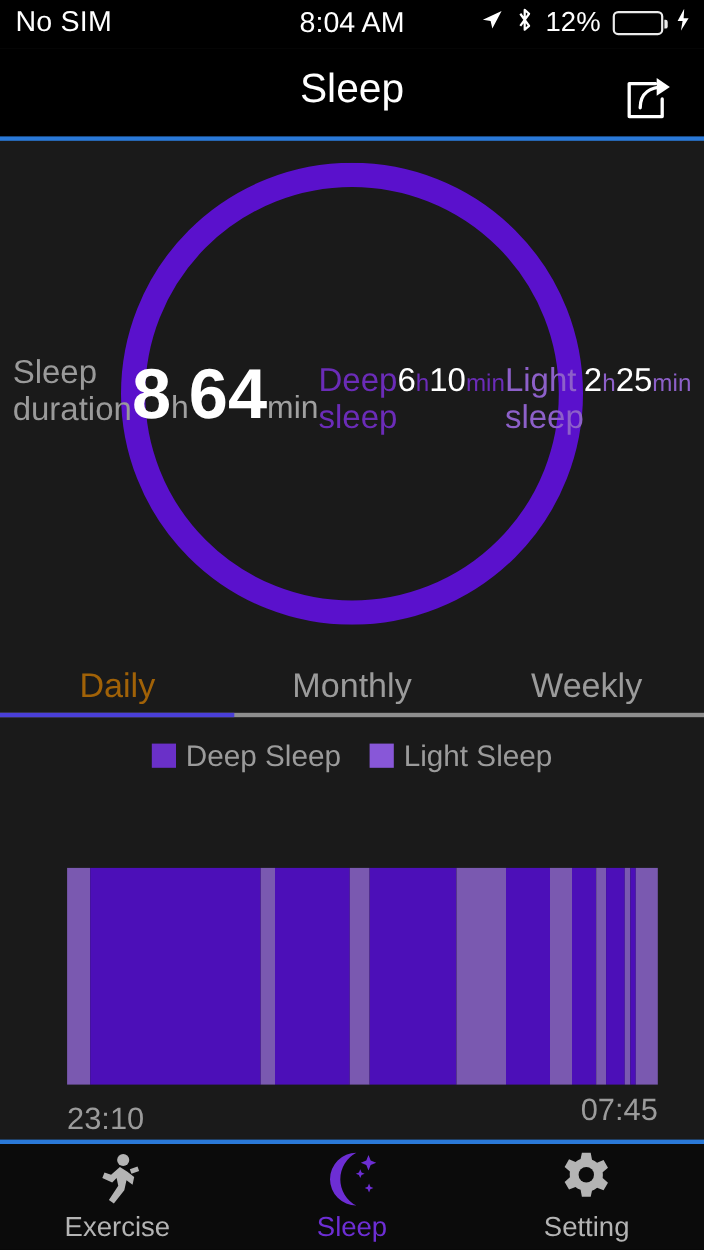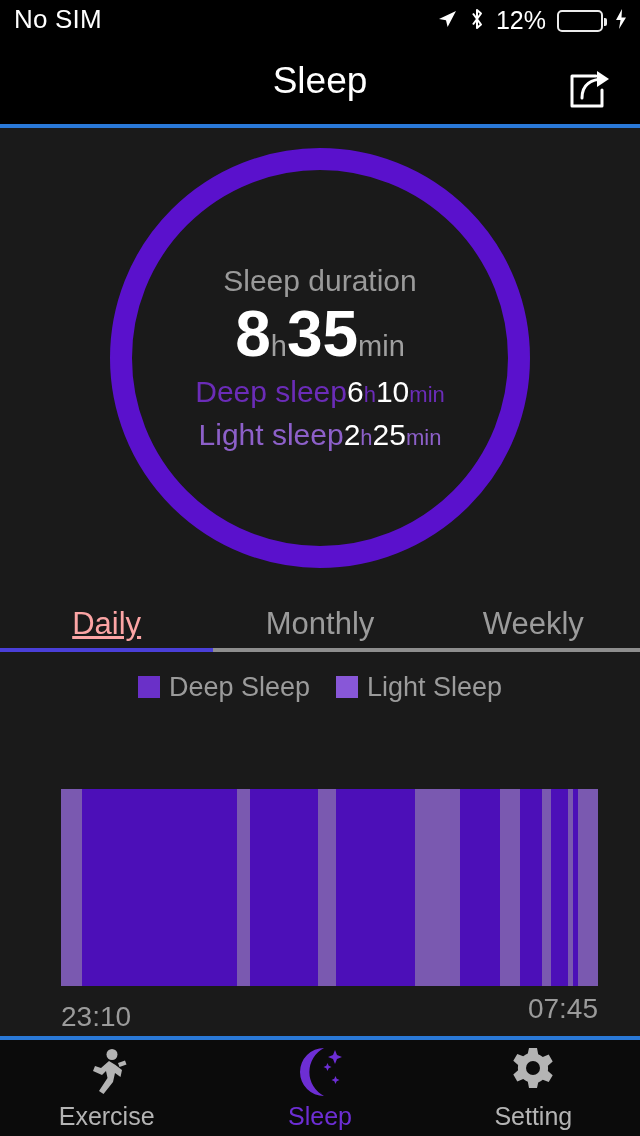--- a/index.html
+++ b/index.html
@@ -46,37 +46,37 @@
 
   .rule { position:absolute; left:0; width:640px; height:4px; background:#2a79d8; }
   .rule-top { top:124px; }
   .rule-bottom { top:1036px; }
 
   
   .ring-wrap { position:absolute; left:0; top:128px; width:640px; height:462px; }
   .ring { position:absolute; left:110px; top:20px; width:420px; height:420px; }
   .ring-inner {
     position:absolute; left:110px; top:20px; width:420px; height:420px;
-    display:flex; flex-direction:column; align-items:center; justify-content:center;
+    display:flex; flex-direction:row; align-items:center; justify-content:center;
   }
   .sd-label { color:#9a9a9a; font-size:30px; margin-bottom:4px; }
   .sd-main { display:flex; align-items:baseline; color:#fff; }
   .sd-num { font-size:64px; font-weight:700; line-height:1; }
   .sd-unit { font-size:29px; color:#a0a0a0; font-weight:400; }
   .sd-sub { display:flex; align-items:baseline; margin-top:9px; }
   .sd-sub .tag { font-size:30px; }
   .sd-sub .val { font-size:30px; color:#fff; }
   .sd-sub .u { font-size:22px; }
   .deep .tag, .deep .u { color:#6b2cb8; }
   .light .tag, .light .u { color:#8d60c9; }
 
   
   .tabs { position:absolute; left:0; top:596px; width:640px; height:56px; display:flex; }
   .tab { flex:1; text-align:center; font-size:31px; color:#9b9b9b; line-height:56px; }
-  .tab.active { color:#fca5a5;text-decoration:underline; }
+  .tab.active { color:#a16207; }
   .tab-track { position:absolute; left:0; top:648px; width:640px; height:4px; background:#8e8e8e; }
   .tab-ind { position:absolute; left:0; top:648px; width:213px; height:4px; background:#4a3fd8; }
 
   
   .legend {
     position:absolute; left:0; top:668px; width:640px; height:38px;
     display:flex; align-items:center; justify-content:center; gap:26px;
   }
   .lg { display:flex; align-items:center; gap:9px; }
   .lg-sw { width:22px; height:22px; }
@@ -108,20 +108,21 @@
     <div class="sb-left">
       <span class="sb-nosim">No SIM</span>
       <span>
         <svg width="28" height="22" viewBox="0 0 28 22">
           <path d="M14 18.5 L8.6 12.6 A8 8 0 0 1 19.4 12.6 Z" fill="#fff"></path>
           <path d="M3.5 8.2 A15 15 0 0 1 24.5 8.2" stroke="#fff" stroke-width="2.6" fill="none" stroke-linecap="round"></path>
         </svg>
       </span>
     </div>
 
+    <div class="sb-center">8:04 AM</div>
 
     <div class="sb-right">
       <span>
         <svg width="22" height="22" viewBox="0 0 22 22">
           <path d="M20 3 L3 11 L10 12.2 L11.6 19 Z" fill="#fff"></path>
         </svg>
       </span>
       <span>
         <svg width="16" height="24" viewBox="0 0 16 24">
           <path d="M4 6.5 L12 17.5 L8 21 L8 3 L12 6.5 L4 17.5" stroke="#fff" stroke-width="2" fill="none" stroke-linejoin="round"></path>
@@ -155,21 +156,21 @@
   <div class="ring-wrap">
     <svg class="ring" viewBox="0 0 420 420">
       <circle id="ringcirc" cx="210" cy="210" r="199" fill="none" stroke="#5a11cc" stroke-width="22"></circle>
     </svg>
     <div class="ring-inner">
       <div class="sd-label">Sleep duration</div>
 
       <div class="sd-main">
         <span class="sd-num">8</span>
         <span class="sd-unit">h</span>
-        <span class="sd-num">35</span>
+        <span class="sd-num">64</span>
         <span class="sd-unit">min</span>
       </div>
 
       <div class="sd-sub deep">
         <span class="tag">Deep sleep</span>
         <span class="val">6</span>
         <span class="u">h</span>
         <span class="val">10</span>
         <span class="u">min</span>
       </div>

